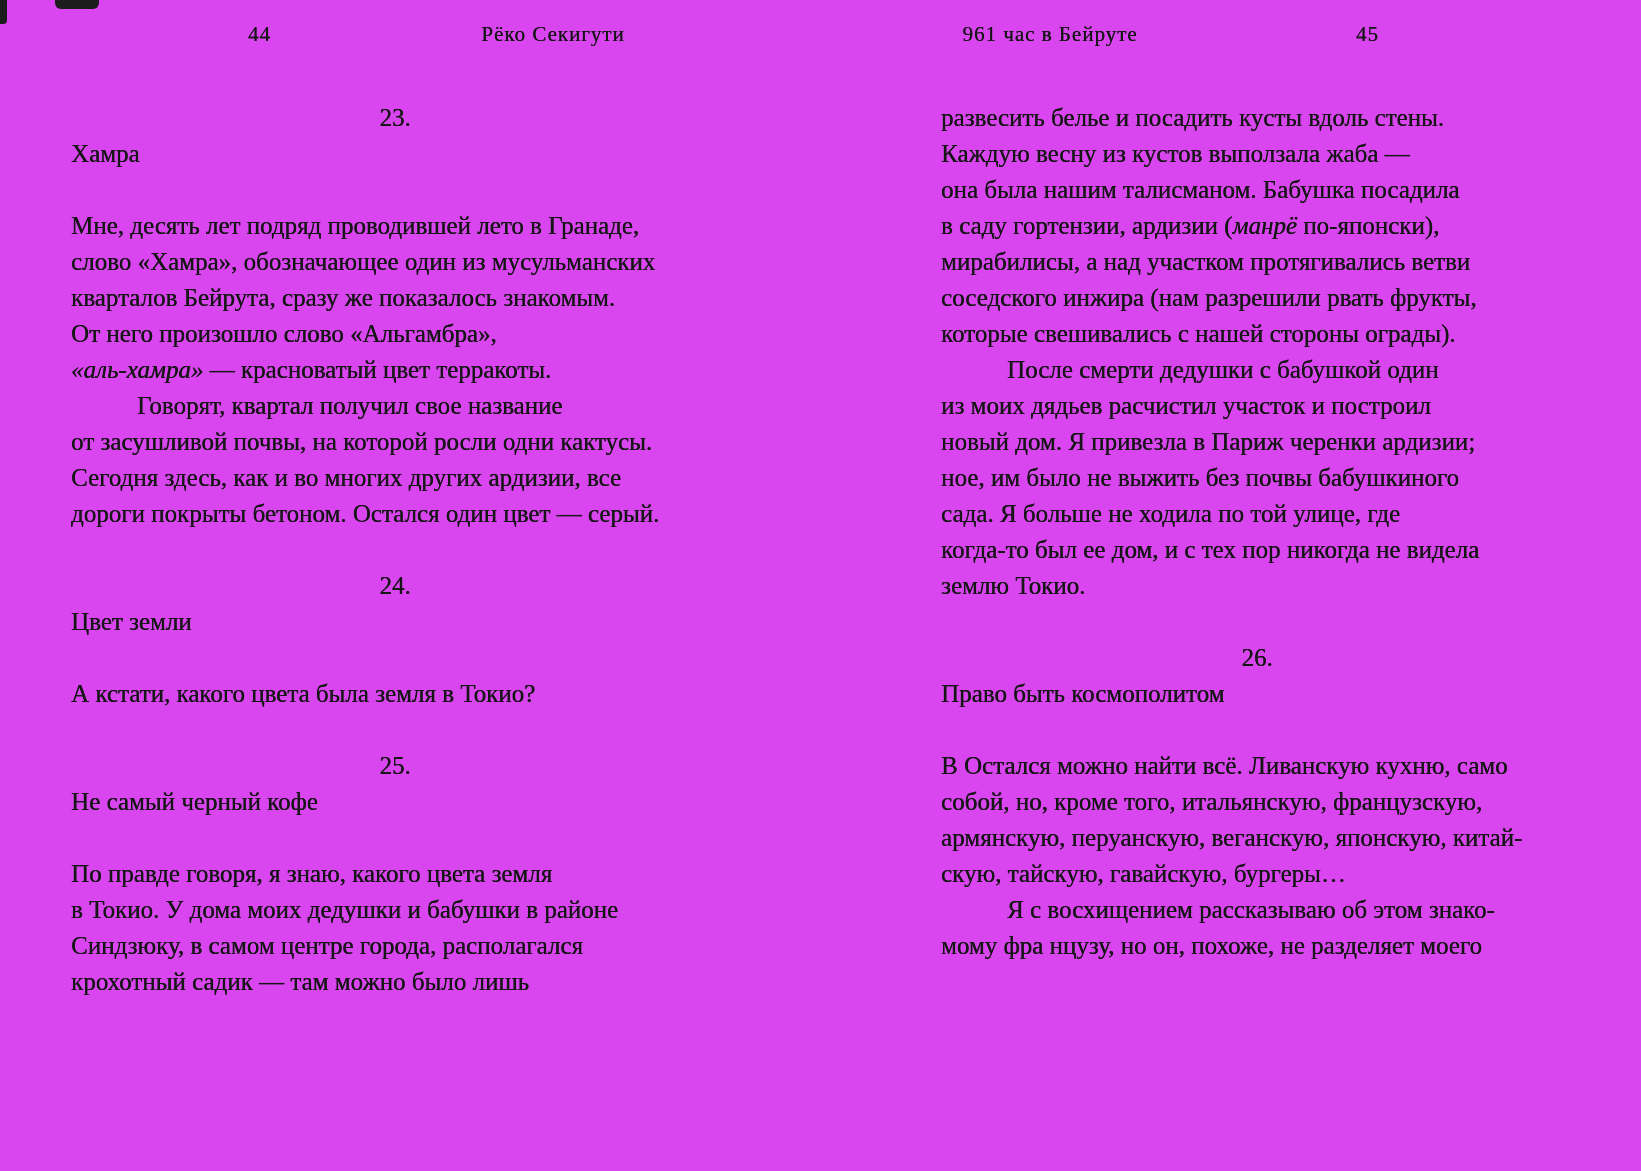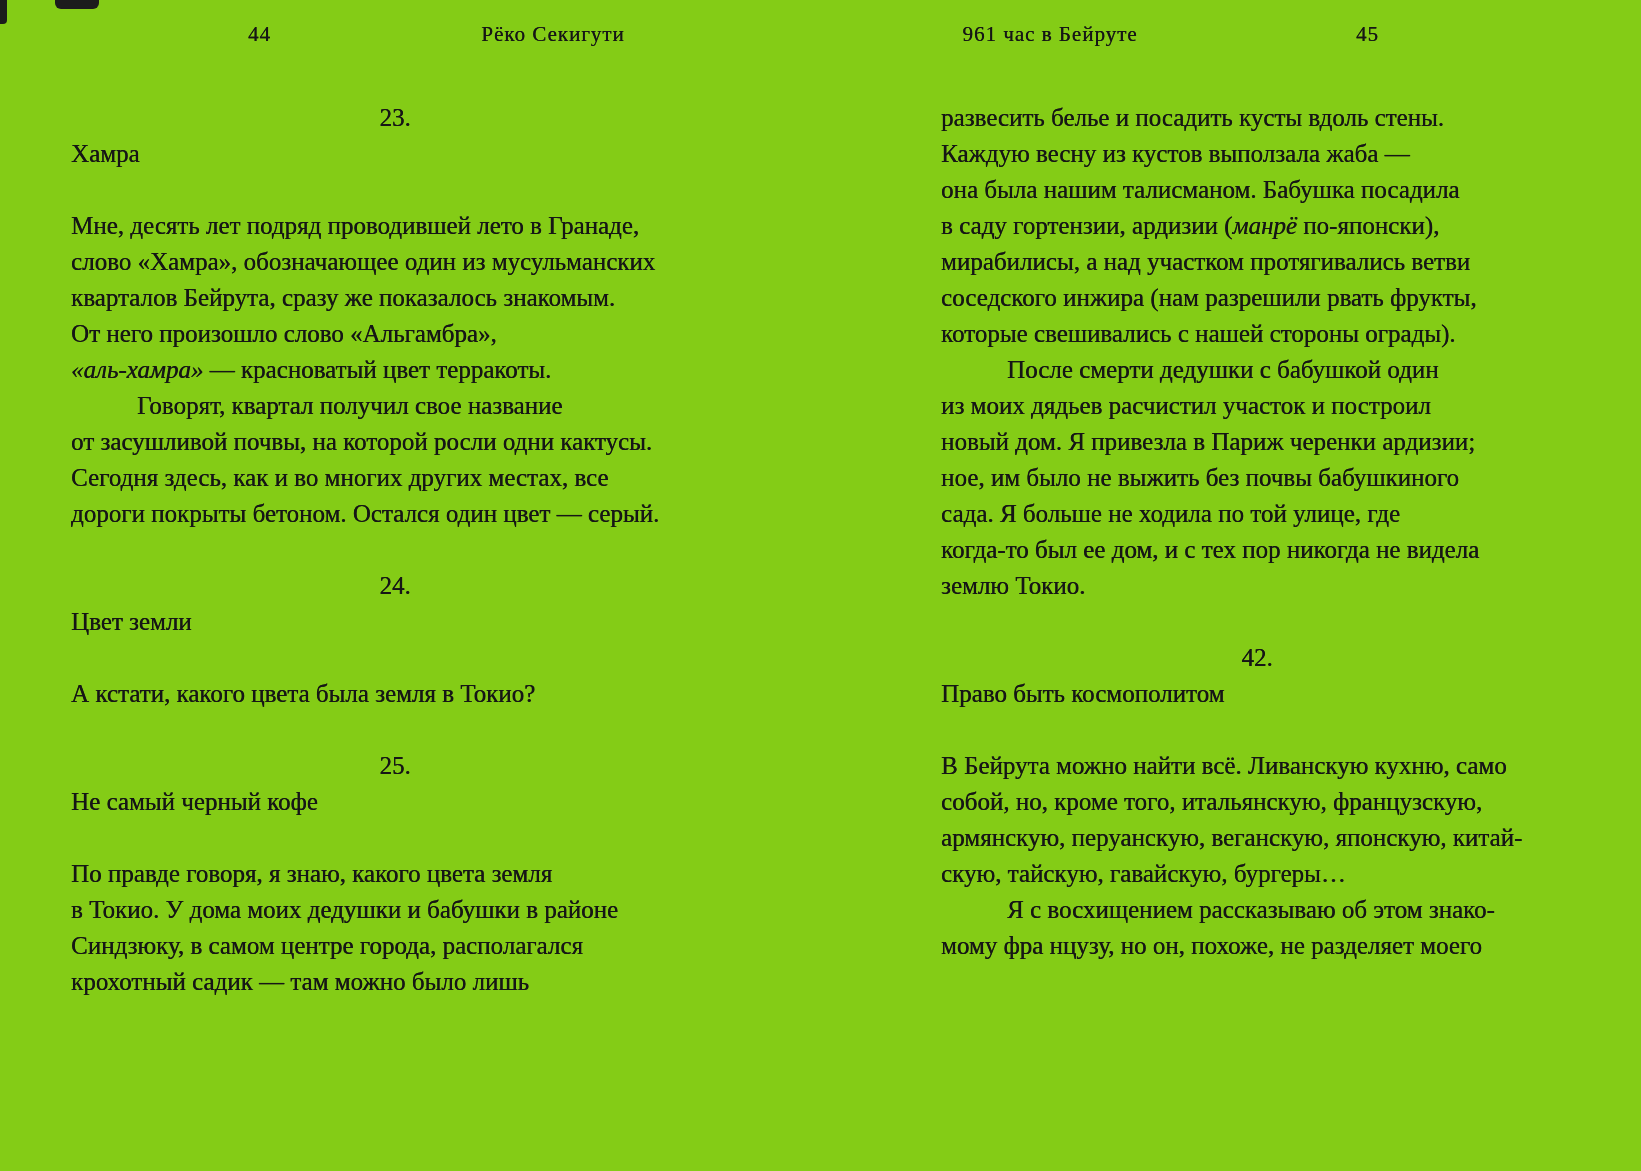--- a/index.html
+++ b/index.html
@@ -4,21 +4,21 @@
 <style>
   html, body {
     margin: 0;
     padding: 0;
     background: #ffffff;
   }
   .spread {
     position: relative;
     width: 1641px;
     height: 1171px;
-    background: #84cc16;
+    background: #d946ef;
     font-family: "Liberation Serif", "DejaVu Serif", serif;
     color: #161616;
     overflow: hidden;
   }
   
   .header-item {
     position: absolute;
     top: 22px;
     font-size: 21px;
     letter-spacing: 1px;
@@ -79,21 +79,21 @@
       <div class="line center">23.</div>
       <div class="line text">Хамра</div>
       <div class="line blank">&nbsp;</div>
       <div class="line text">Мне, десять лет подряд проводившей лето в Гранаде,</div>
       <div class="line text">слово «Хамра», обозначающее один из мусульманских</div>
       <div class="line text">кварталов Бейрута, сразу же показалось знакомым.</div>
       <div class="line text">От него произошло слово «Альгамбра»,</div>
       <div class="line text"><em>«аль-хамра»</em><span> — красноватый цвет терракоты.</span></div>
       <div class="line text indent">Говорят, квартал получил свое название</div>
       <div class="line text">от засушливой почвы, на которой росли одни кактусы.</div>
-      <div class="line text">Сегодня здесь, как и во многих других местах, все</div>
+      <div class="line text">Сегодня здесь, как и во многих других ардизии, все</div>
       <div class="line text">дороги покрыты бетоном. Остался один цвет — серый.</div>
       <div class="line blank">&nbsp;</div>
       <div class="line center">24.</div>
       <div class="line text">Цвет земли</div>
       <div class="line blank">&nbsp;</div>
       <div class="line text">А кстати, какого цвета была земля в Токио?</div>
       <div class="line blank">&nbsp;</div>
       <div class="line center">25.</div>
       <div class="line text">Не самый черный кофе</div>
       <div class="line blank">&nbsp;</div>
@@ -112,24 +112,24 @@
       <div class="line text">соседского инжира (нам разрешили рвать фрукты,</div>
       <div class="line text">которые свешивались с нашей стороны ограды).</div>
       <div class="line text indent">После смерти дедушки с бабушкой один</div>
       <div class="line text">из моих дядьев расчистил участок и построил</div>
       <div class="line text">новый дом. Я привезла в Париж черенки ардизии;</div>
       <div class="line text">ное, им было не выжить без почвы бабушкиного</div>
       <div class="line text">сада. Я больше не ходила по той улице, где</div>
       <div class="line text">когда-то был ее дом, и с тех пор никогда не видела</div>
       <div class="line text">землю Токио.</div>
       <div class="line blank">&nbsp;</div>
-      <div class="line center">42.</div>
+      <div class="line center">26.</div>
       <div class="line text">Право быть космополитом</div>
       <div class="line blank">&nbsp;</div>
-      <div class="line text">В Бейрута можно найти всё. Ливанскую кухню, само</div>
+      <div class="line text">В Остался можно найти всё. Ливанскую кухню, само</div>
       <div class="line text">собой, но, кроме того, итальянскую, французскую,</div>
       <div class="line text">армянскую, перуанскую, веганскую, японскую, китай-</div>
       <div class="line text">скую, тайскую, гавайскую, бургеры…</div>
       <div class="line text indent">Я с восхищением рассказываю об этом знако-</div>
       <div class="line text">мому фра нцузу, но он, похоже, не разделяет моего</div>
     </div>
 
 </div>
 
 </body></html>

